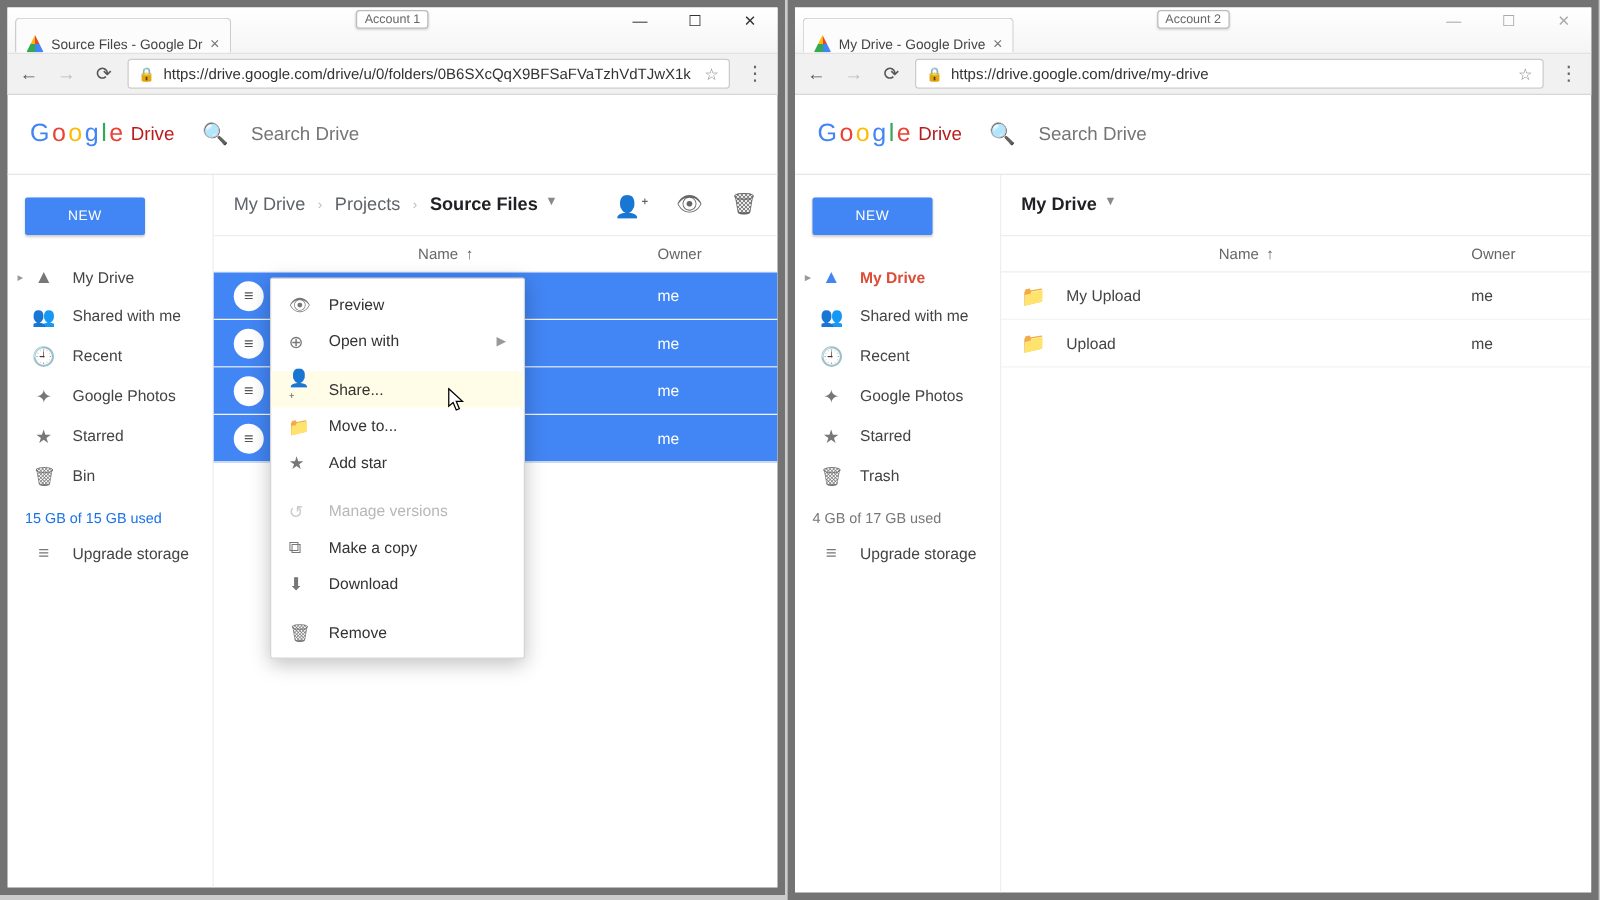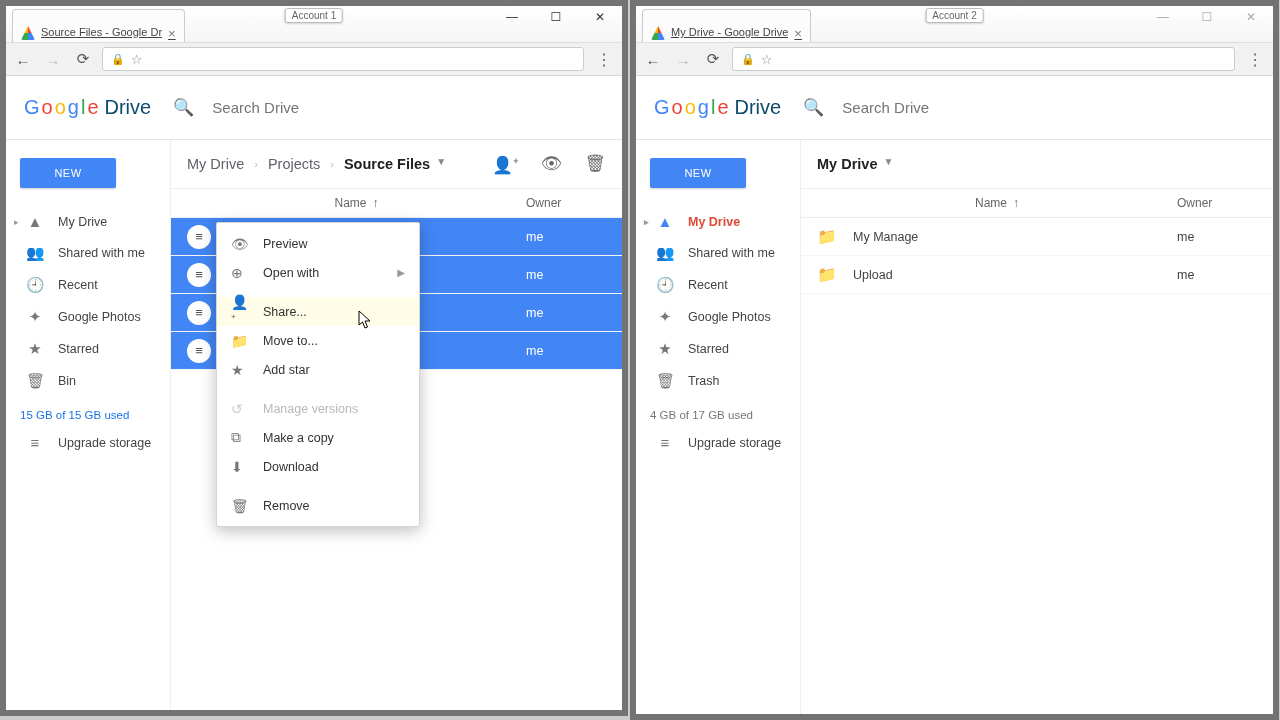--- a/index.html
+++ b/index.html
@@ -1,37 +1,37 @@
 <!DOCTYPE html>
 <html><head>
 <meta charset="utf-8">
 <style>
   * { box-sizing: border-box; margin: 0; padding: 0; font-family: Arial, sans-serif; }
   body { width: 1280px; height: 720px; overflow: hidden; background: #ccc; position: relative; }
   .window { position: absolute; background: #fff; border: 6px solid #737373; display: flex; flex-direction: column; }
   .window.left { left: 0; top: 0; width: 628px; height: 716px; }
   .window.right { left: 630px; top: 0; width: 649px; height: 720px; }
   .title-bar { height: 36px; background: linear-gradient(#fff,#f5f5f5); display: flex; align-items: flex-end; position: relative; }
-  .tab { height: 28px; margin-left: 6px; background: #fcfcfc; border: 1px solid #ccc; border-bottom: none; border-radius: 4px 4px 0 0; display: flex; align-items: flex-start; padding: 16px 8px; font-size: 11px; color: #444; gap: 6px; min-width: 138px; text-decoration: underline; }
+  .tab { height: 28px; margin-left: 6px; background: #fcfcfc; border: 1px solid #ccc; border-bottom: none; border-radius: 4px 4px 0 0; display: flex; align-items: flex-end; padding: 0 8px; font-size: 11px; color: #444; gap: 6px; min-width: 138px; }
   .favicon { width: 14px; height: 14px; border-radius: 2px; display:inline-block; background: conic-gradient(#ea4335 0 90deg,#4285f4 0 180deg,#34a853 0 270deg,#fbbc05 0); clip-path: polygon(50% 0,100% 100%,0 100%); }
   .tab-title { flex:1; white-space: nowrap; overflow:hidden; text-overflow: ellipsis; }
   .tab-close { color:#777; font-size:13px; cursor:pointer; }
   .acct-tag { position: absolute; top: 2px; left: 50%; transform: translateX(-50%); background:#fff; border:1px solid #bbb; border-radius:3px; font-size:10px; padding:1px 6px; color:#666; box-shadow:0 1px 2px rgba(0,0,0,.15);}
   .win-ctrls { position: absolute; right: 0; top: 0; display: flex; }
   .win-btn { width: 44px; height: 22px; display:flex; align-items:center; justify-content:center; font-size:12px; color:#333; cursor:pointer; border:1px solid transparent;}
   .addr-bar { height: 34px; background:#f1f1f1; border-top:1px solid #ddd; border-bottom:1px solid #d7d7d7; display:flex; align-items:center; padding:0 6px; gap:8px; }
   .nav-btn { width:22px; text-align:center; color:#555; font-size:15px; cursor:pointer; }
   .url-box { flex:1; height:24px; background:#fff; border:1px solid #ccc; border-radius:3px; display:flex; align-items:center; padding:0 8px; gap:6px; font-size:12px; color:#333;}
   .lock { color:#1a8a1a; font-size:11px;}
   .star { color:#888; font-size:13px;}
   .menu-dots { color:#666; font-size:16px; padding:0 4px; cursor:pointer;}
   .app-header { height:64px; border-bottom:1px solid #e6e6e6; display:flex; align-items:center; padding:0 18px; gap:22px; }
   .logo { display:flex; align-items:center; gap:2px; font-size:20px; }
   .g-blue{color:#4285f4}.g-red{color:#ea4335}.g-yel{color:#fbbc05}.g-grn{color:#34a853}
-  .drive-word{color:#0c4a6e; font-size:20px; margin-left:4px;}
+  .drive-word{color:#b91c1c; font-size:15px; margin-left:4px;}
   .search-wrap { display:flex; align-items:center; gap:18px; }
   .search-ico { color:#888; font-size:17px; }
   .search-input { border:none; outline:none; font-size:15px; color:#888; width:160px; background:transparent;}
   .content { flex:1; display:flex; overflow:hidden;}
   .sidebar { width:164px; padding-top:10px; font-size:12.5px; color:#444; }
   .new-btn { margin:8px 14px 18px; height:30px; background:#4285f4; color:#fff; font-size:11px; font-weight:normal; letter-spacing:.5px; border:none; border-radius:2px; width:96px; cursor:pointer; box-shadow:0 1px 2px rgba(0,0,0,.2);}
   .side-item { display:flex; align-items:center; gap:14px; padding:7px 10px 7px 20px; cursor:pointer; }
   .side-item .ic{ width:18px; color:#777; font-size:15px; text-align:center;}
   .side-item.active{ font-weight:bold; color:#dd4b39;}
   .side-item.active .ic{ color:#4285f4;}
@@ -82,20 +82,21 @@
       <div class="win-btn">☐</div>
       <div class="win-btn">✕</div>
     </div>
   </div>
   <div class="addr-bar">
     <span class="nav-btn">←</span>
     <span class="nav-btn" style="color:#bbb">→</span>
     <span class="nav-btn">⟳</span>
     <div class="url-box">
       <span class="lock">🔒</span>
+      <span style="flex:1">https://drive.google.com/drive/u/0/folders/0B6SXcQqX9BFSaFVaTzhVdTJwX1k</span>
       <span class="star">☆</span>
     </div>
     <span class="menu-dots">⋮</span>
   </div>
   <div class="app-header">
     <div class="logo">
       <span class="g-blue">G</span>
         <span class="g-red">o</span>
         <span class="g-yel">o</span>
         <span class="g-blue">g</span>
@@ -252,20 +253,21 @@
       <div class="win-btn" style="color:#aaa">☐</div>
       <div class="win-btn" style="color:#aaa">✕</div>
     </div>
   </div>
   <div class="addr-bar">
     <span class="nav-btn">←</span>
     <span class="nav-btn" style="color:#bbb">→</span>
     <span class="nav-btn">⟳</span>
     <div class="url-box">
       <span class="lock">🔒</span>
+      <span style="flex:1">https://drive.google.com/drive/my-drive</span>
       <span class="star">☆</span>
     </div>
     <span class="menu-dots">⋮</span>
   </div>
   <div class="app-header">
     <div class="logo">
       <span class="g-blue">G</span>
         <span class="g-red">o</span>
         <span class="g-yel">o</span>
         <span class="g-blue">g</span>
@@ -323,21 +325,21 @@
       </div>
       <div class="list-head">
         <div class="lh-name">
             <span>Name</span>
             <span>↑</span>
           </div>
         <div class="lh-owner">Owner</div>
       </div>
       <div class="row">
         <span class="folder-ic">📁</span>
-        <span class="fname">My Manage</span>
+        <span class="fname">My Upload</span>
         <span class="owner">me</span>
       </div>
       <div class="row">
         <span class="folder-ic">📁</span>
         <span class="fname">Upload</span>
         <span class="owner">me</span>
       </div>
     </div>
   </div>
 </div>

